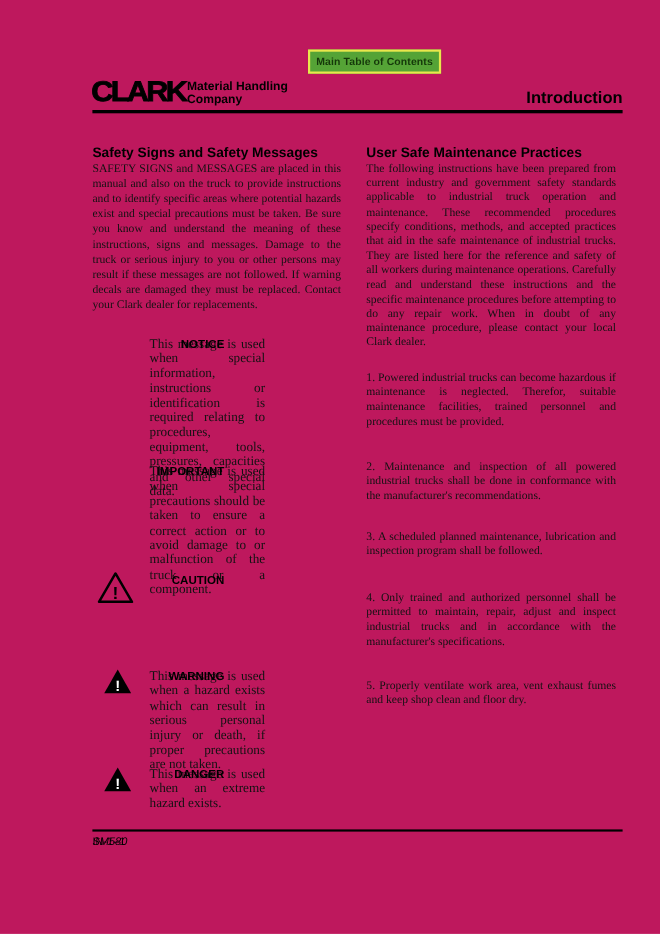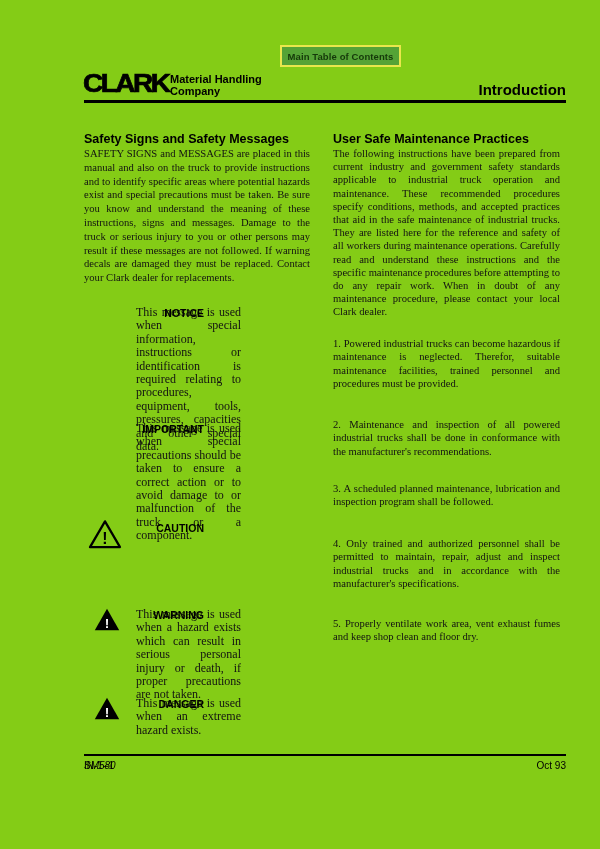--- a/index.html
+++ b/index.html
@@ -1,17 +1,17 @@
 <!DOCTYPE html>
 <html><head>
 <meta charset="utf-8">
 <style>
   html,body { margin:0; padding:0; background:#ffffff; }
   .page {
-    position:relative; width:600px; height:849px; background:#84cc16;
+    position:relative; width:600px; height:849px; background:#be185d;
     font-family:"Liberation Serif", serif; color:#121212; overflow:hidden;
   }
 
   
   .toc-btn {
     position:absolute; left:280px; top:45px; width:121px; height:22px;
     background:#55a336; border:2px solid #e9e74c; box-sizing:border-box;
     font-family:"Liberation Sans", sans-serif; font-weight:bold; font-size:9.5px;
     color:#15380a; display:flex; align-items:center; justify-content:center;
     padding:0; cursor:pointer; letter-spacing:0.1px;
@@ -134,15 +134,14 @@
 
   <div class="item" style="top:337px">1.  Powered industrial trucks can become hazardous if maintenance is neglected.  Therefor, suitable maintenance facilities, trained personnel and procedures must be provided.</div>
   <div class="item" style="top:418px">2.  Maintenance and inspection of all powered industrial trucks shall be done in conformance with the manufacturer's recommendations.</div>
   <div class="item" style="top:482px">3.  A scheduled planned maintenance, lubrication and inspection program shall be followed.</div>
   <div class="item" style="top:537px">4.  Only trained and authorized personnel shall be permitted to maintain, repair, adjust and inspect industrial trucks and in accordance with the manufacturer's specifications.</div>
   <div class="item" style="top:617px">5.  Properly ventilate work area, vent exhaust fumes and keep shop clean and floor dry.</div>
 
   <div class="footer-rule"></div>
   <div class="footer-text footer-left">SM580</div>
   <div class="footer-text footer-center">IN-1–1</div>
-  <div class="footer-text footer-right">Oct 93</div>
 
 </div>
 
 </body></html>

